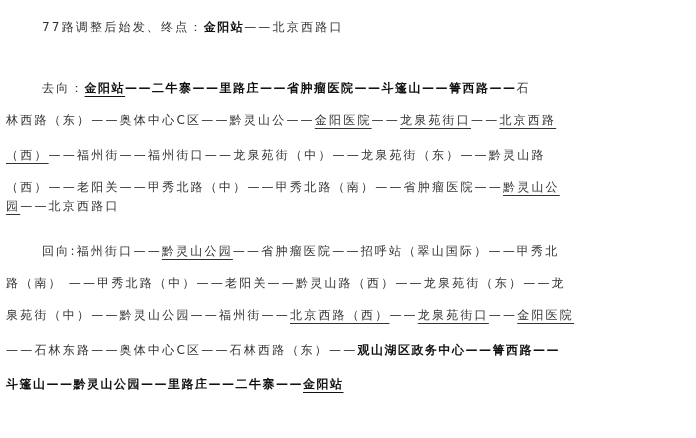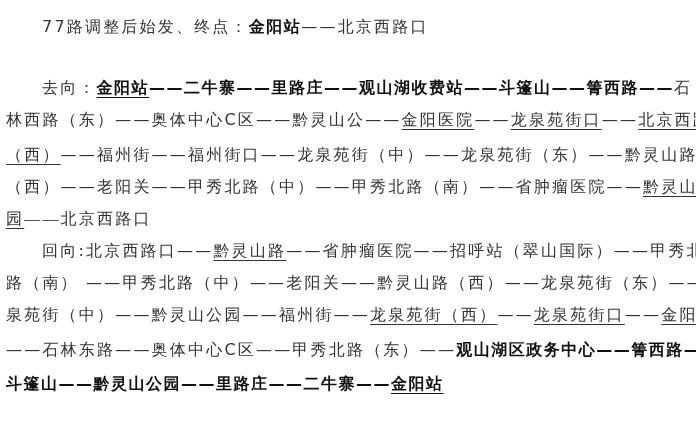--- a/index.html
+++ b/index.html
@@ -3,43 +3,43 @@
   <meta charset="utf-8">
   <style>
     html, body { margin: 0; padding: 0; background: #ffffff; }
     body {
       width: 696px; height: 438px; overflow: hidden; position: relative;
       font-family: "DejaVu Sans", "Liberation Sans", sans-serif;
       color: #2a2a2a;
     }
     .line {
       position: absolute; left: 6px; white-space: nowrap;
-      font-size: 16px; line-height: 20px; letter-spacing: 2.2px;
+      font-size: 12px; line-height: 20px; letter-spacing: 2.2px;
       color: #333333;
     }
     .seg { display: inline; }
     .b { font-weight: bold; color: #111111; letter-spacing: 1.5px; }
     .u { text-decoration: underline; text-underline-offset: 4px; text-decoration-thickness: 1px; }
     .indent { left: 42px; }
   </style>
 </head>
 <body>
 
 <div>
   <div class="line indent" style="top:17px;">
     <span class="seg">77路调整后始发、终点：</span><span class="seg b">金阳站</span><span class="seg">——</span><span class="seg">北京西路口</span>
   </div>
 
   <div id="outbound">
-      <div class="line indent" style="top: 78px;"><span class="seg">去向：</span><span class="seg b u">金阳站</span><span class="seg b">——二牛寨——里路庄——观山湖收费站——斗篷山——箐西路——</span><span class="seg">石</span></div>
+      <div class="line indent" style="top: 78px;"><span class="seg">去向：</span><span class="seg b u">金阳站</span><span class="seg b">——二牛寨——里路庄——省肿瘤医院——斗篷山——箐西路——</span><span class="seg">石</span></div>
       <div class="line" style="top: 110px;"><span class="seg">林西路（东）——奥体中心C区——黔灵山公——</span><span class="seg u">金阳医院</span><span class="seg">——</span><span class="seg u">龙泉苑街口</span><span class="seg">——</span><span class="seg u">北京西路</span></div>
       <div class="line" style="top: 145px;"><span class="seg u">（西）</span><span class="seg">——福州街——福州街口——龙泉苑街（中）——龙泉苑街（东）——黔灵山路</span></div>
       <div class="line" style="top: 177px;"><span class="seg">（西）——老阳关——甲秀北路（中）——甲秀北路（南）——省肿瘤医院——</span><span class="seg u">黔灵山公</span></div>
-      <div class="line" style="top: 209px; font-family: Liberation Serif, serif;"><span class="seg u">园</span><span class="seg">——北京西路口</span></div>
+      <div class="line" style="top: 196px;"><span class="seg u">园</span><span class="seg">——北京西路口</span></div>
     </div>
   <div id="inbound">
-      <div class="line indent" style="top: 241px;"><span class="seg">回向:北京西路口——</span><span class="seg u">黔灵山路</span><span class="seg">——省肿瘤医院——招呼站（翠山国际）——甲秀北</span></div>
+      <div class="line indent" style="top: 241px;"><span class="seg">回向:福州街口——</span><span class="seg u">黔灵山公园</span><span class="seg">——省肿瘤医院——招呼站（翠山国际）——甲秀北</span></div>
       <div class="line" style="top: 273px;"><span class="seg">路（南） ——甲秀北路（中）——老阳关——黔灵山路（西）——龙泉苑街（东）——龙</span></div>
-      <div class="line" style="top: 305px;"><span class="seg">泉苑街（中）——黔灵山公园——福州街——</span><span class="seg u">龙泉苑街（西）</span><span class="seg">——</span><span class="seg u">龙泉苑街口</span><span class="seg">——</span><span class="seg u">金阳医院</span></div>
-      <div class="line" style="top: 340px;"><span class="seg">——石林东路——奥体中心C区——甲秀北路（东）——</span><span class="seg b">观山湖区政务中心——箐西路——</span></div>
+      <div class="line" style="top: 305px;"><span class="seg">泉苑街（中）——黔灵山公园——福州街——</span><span class="seg u">北京西路（西）</span><span class="seg">——</span><span class="seg u">龙泉苑街口</span><span class="seg">——</span><span class="seg u">金阳医院</span></div>
+      <div class="line" style="top: 340px;"><span class="seg">——石林东路——奥体中心C区——石林西路（东）——</span><span class="seg b">观山湖区政务中心——箐西路——</span></div>
       <div class="line" style="top: 374px;"><span class="seg b">斗篷山——黔灵山公园——里路庄——二牛寨——</span><span class="seg b u">金阳站</span></div>
     </div>
 </div>
 
 </body></html>

